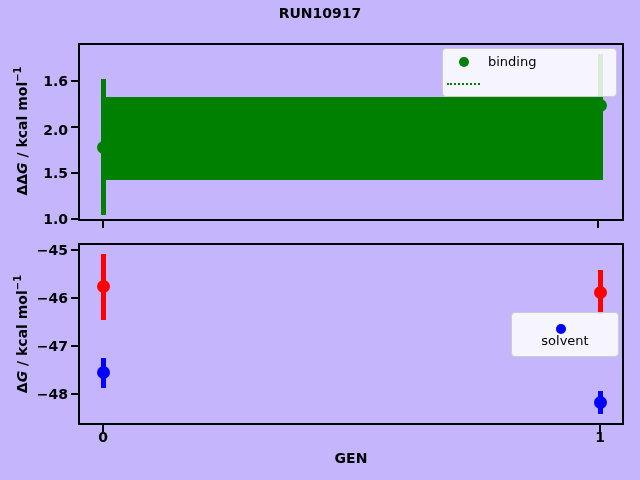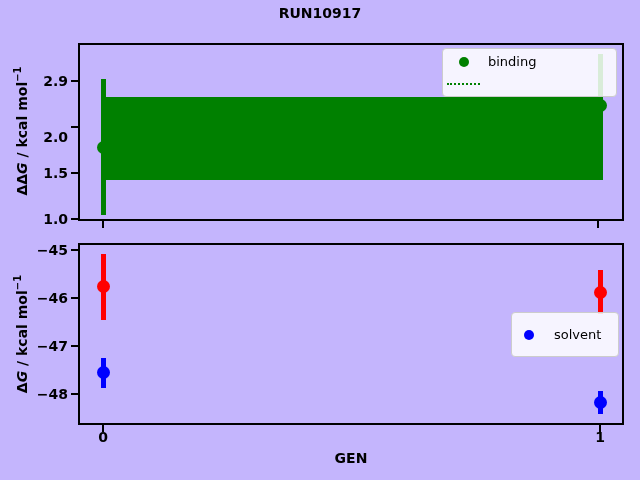--- a/index.html
+++ b/index.html
@@ -47,39 +47,39 @@
   }
   .legend-row{display:flex;align-items:center;}
   .legend-marker-col{display:flex;align-items:center;justify-content:center;flex:none;}
   .legend-dot{width:10px;height:10px;border-radius:50%;flex:none;}
   .legend-dotted-line{width:33px;height:0;border-top:2px dotted #008000;flex:none;}
   .legend-label{font-size:13px;white-space:nowrap;line-height:1;}
   #legend-top{left:442px;top:48px;width:175px;height:49px;}
   #legend-top .legend-row{height:22px;}
   #legend-top .legend-marker-col{width:33px;margin-left:4px;margin-right:8px;}
   #legend-bottom{left:511px;top:312px;width:108px;height:45px;}
-  #legend-bottom .legend-row{height:21px;}
+  #legend-bottom .legend-row{height:21px;flex-direction:column;}
   #legend-bottom .legend-marker-col{width:20px;margin-left:7px;margin-right:15px;}
 </style>
 </head>
 <body>
 
 <div class="figure">
 
   <div class="fig-title">RUN10917</div>
 
   <div class="axes" style="left:78px;top:43px;width:546px;height:178px;"></div>
 
   <div class="ytick" style="left:71px;top:80px;"></div>
   <div class="ytick" style="left:71px;top:126px;"></div>
   <div class="ytick" style="left:71px;top:172px;"></div>
   <div class="ytick" style="left:71px;top:218px;"></div>
 
-  <div class="yticklabel" style="left:28px;top:81px;">2.9</div>
-  <div class="yticklabel" style="left:28px;top:137px;">2.0</div>
+  <div class="yticklabel" style="left:28px;top:81px;">1.6</div>
+  <div class="yticklabel" style="left:28px;top:130px;">2.0</div>
   <div class="yticklabel" style="left:28px;top:173px;">1.5</div>
   <div class="yticklabel" style="left:28px;top:219px;">1.0</div>
 
   <div class="xtick" style="left:102px;top:221px;"></div>
   <div class="xtick" style="left:597px;top:221px;"></div>
 
   <div class="axis-label ylabel" style="left:21px;top:131px;"><span>ΔΔ</span><i>G</i><span> / kcal mol</span><sup>−1</sup></div>
 
   <div class="axes" style="left:78px;top:243px;width:546px;height:182px;"></div>
 

